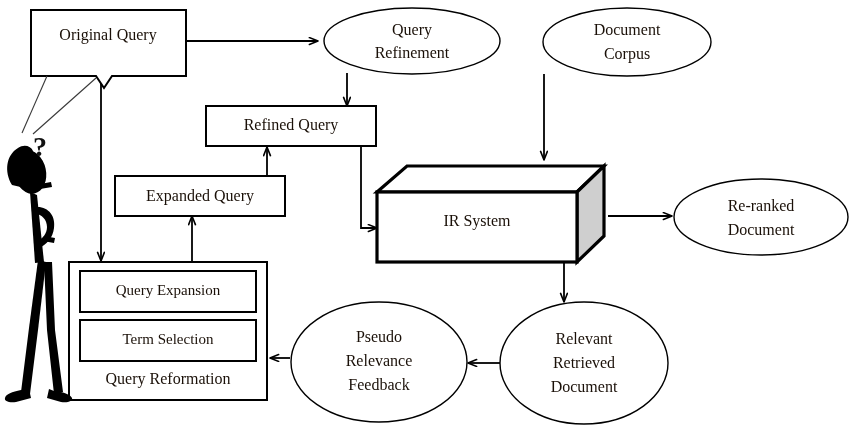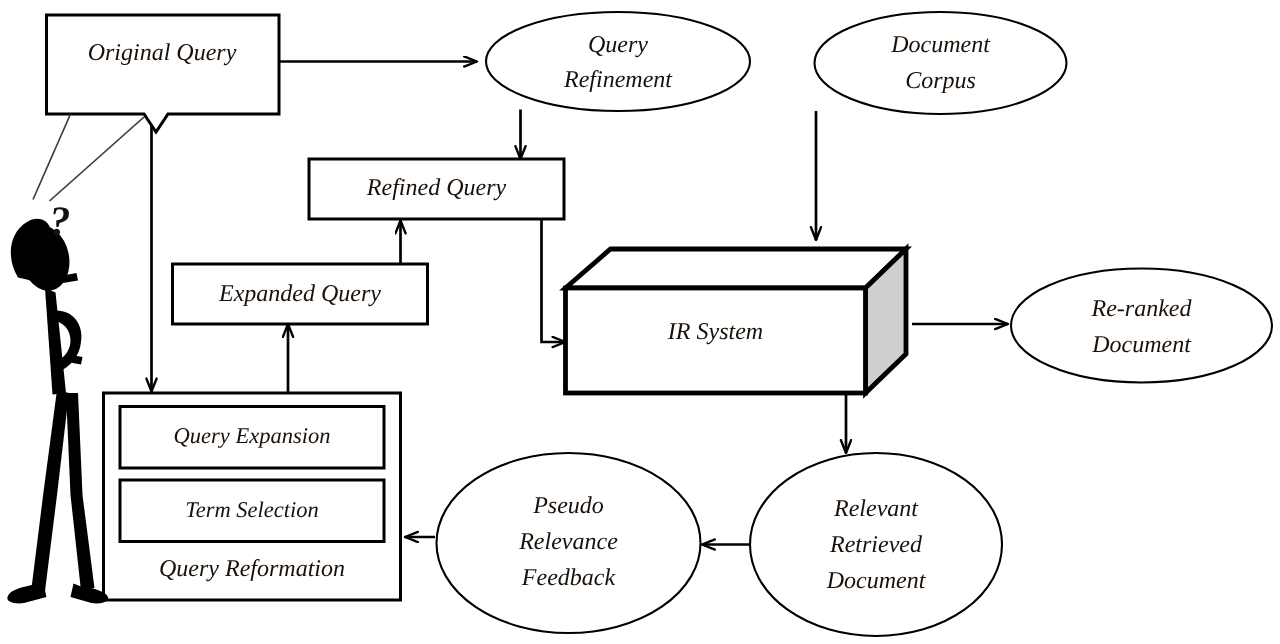--- a/index.html
+++ b/index.html
@@ -9,21 +9,20 @@
   }
   body {
     font-family: "Liberation Serif", "DejaVu Serif", serif;
   }
   #diagram-root {
     position: relative;
     width: 853px;
     height: 429px;
     background: #ffffff;
     overflow: hidden;
-    font-style: italic;
   }
   svg.canvas {
     position: absolute;
     left: 0;
     top: 0;
     width: 853px;
     height: 429px;
   }
   .node-text {
     font-family: "Liberation Serif", "DejaVu Serif", serif;

